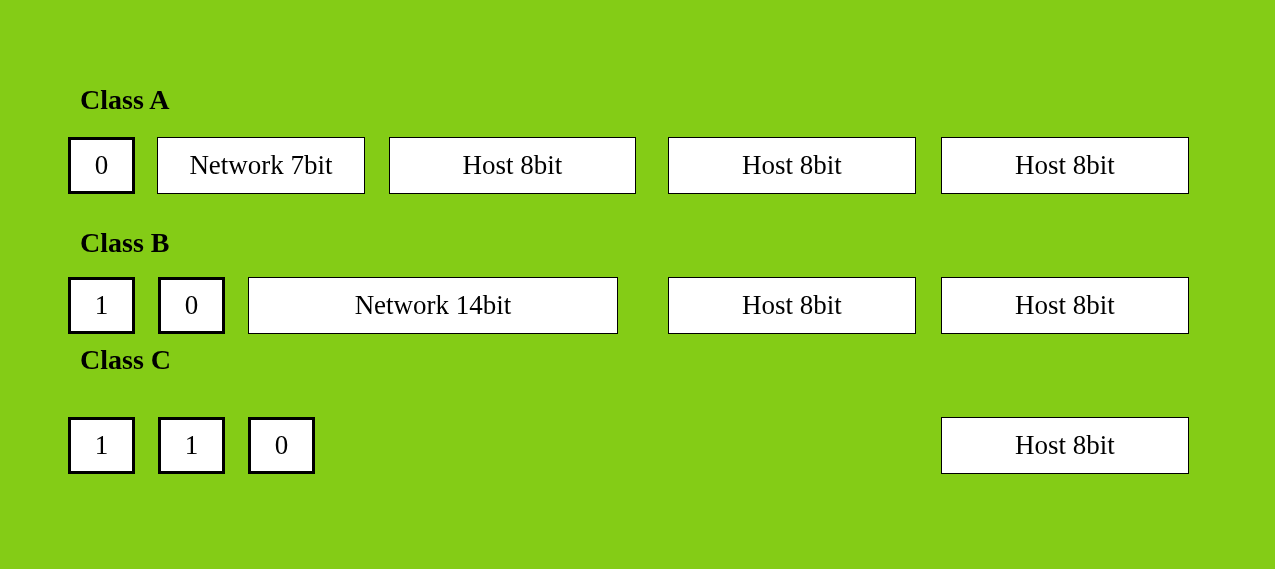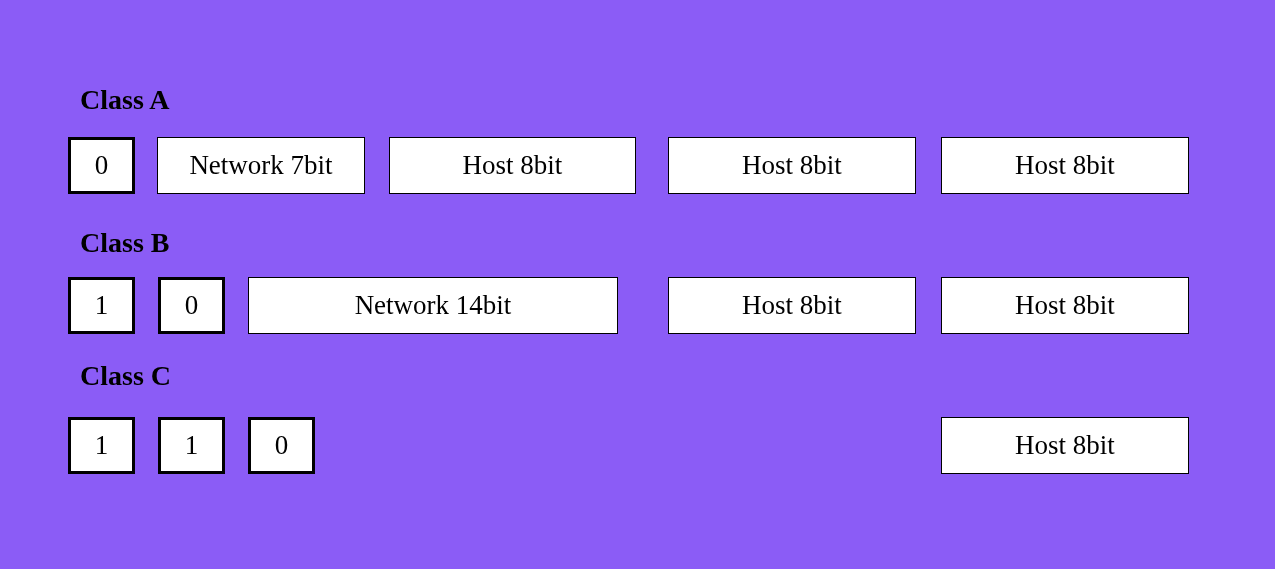--- a/index.html
+++ b/index.html
@@ -4,36 +4,36 @@
 <style>
   html, body {
     margin: 0;
     padding: 0;
     background: #ffffff;
   }
   .canvas {
     position: relative;
     width: 1275px;
     height: 569px;
-    background: #8b5cf6;
+    background: #84cc16;
     color: #000000;
     font-family: "Liberation Serif", serif;
     overflow: hidden;
   }
   .class-title {
     position: absolute;
     left: 80px;
     font-size: 28px;
     font-weight: bold;
     line-height: 28px;
     white-space: nowrap;
   }
   #title-a { top: 86px; }
   #title-b { top: 221px; margin-top: 8px; }
-  #title-c { top: 362px; }
+  #title-c { top: 346px; }
 
   .bit-row {
     position: absolute;
     left: 0;
     width: 100%;
     height: 57px;
   }
   #row-a { top: 137px; }
   #row-b { top: 277px; }
   #row-c { top: 417px; }

